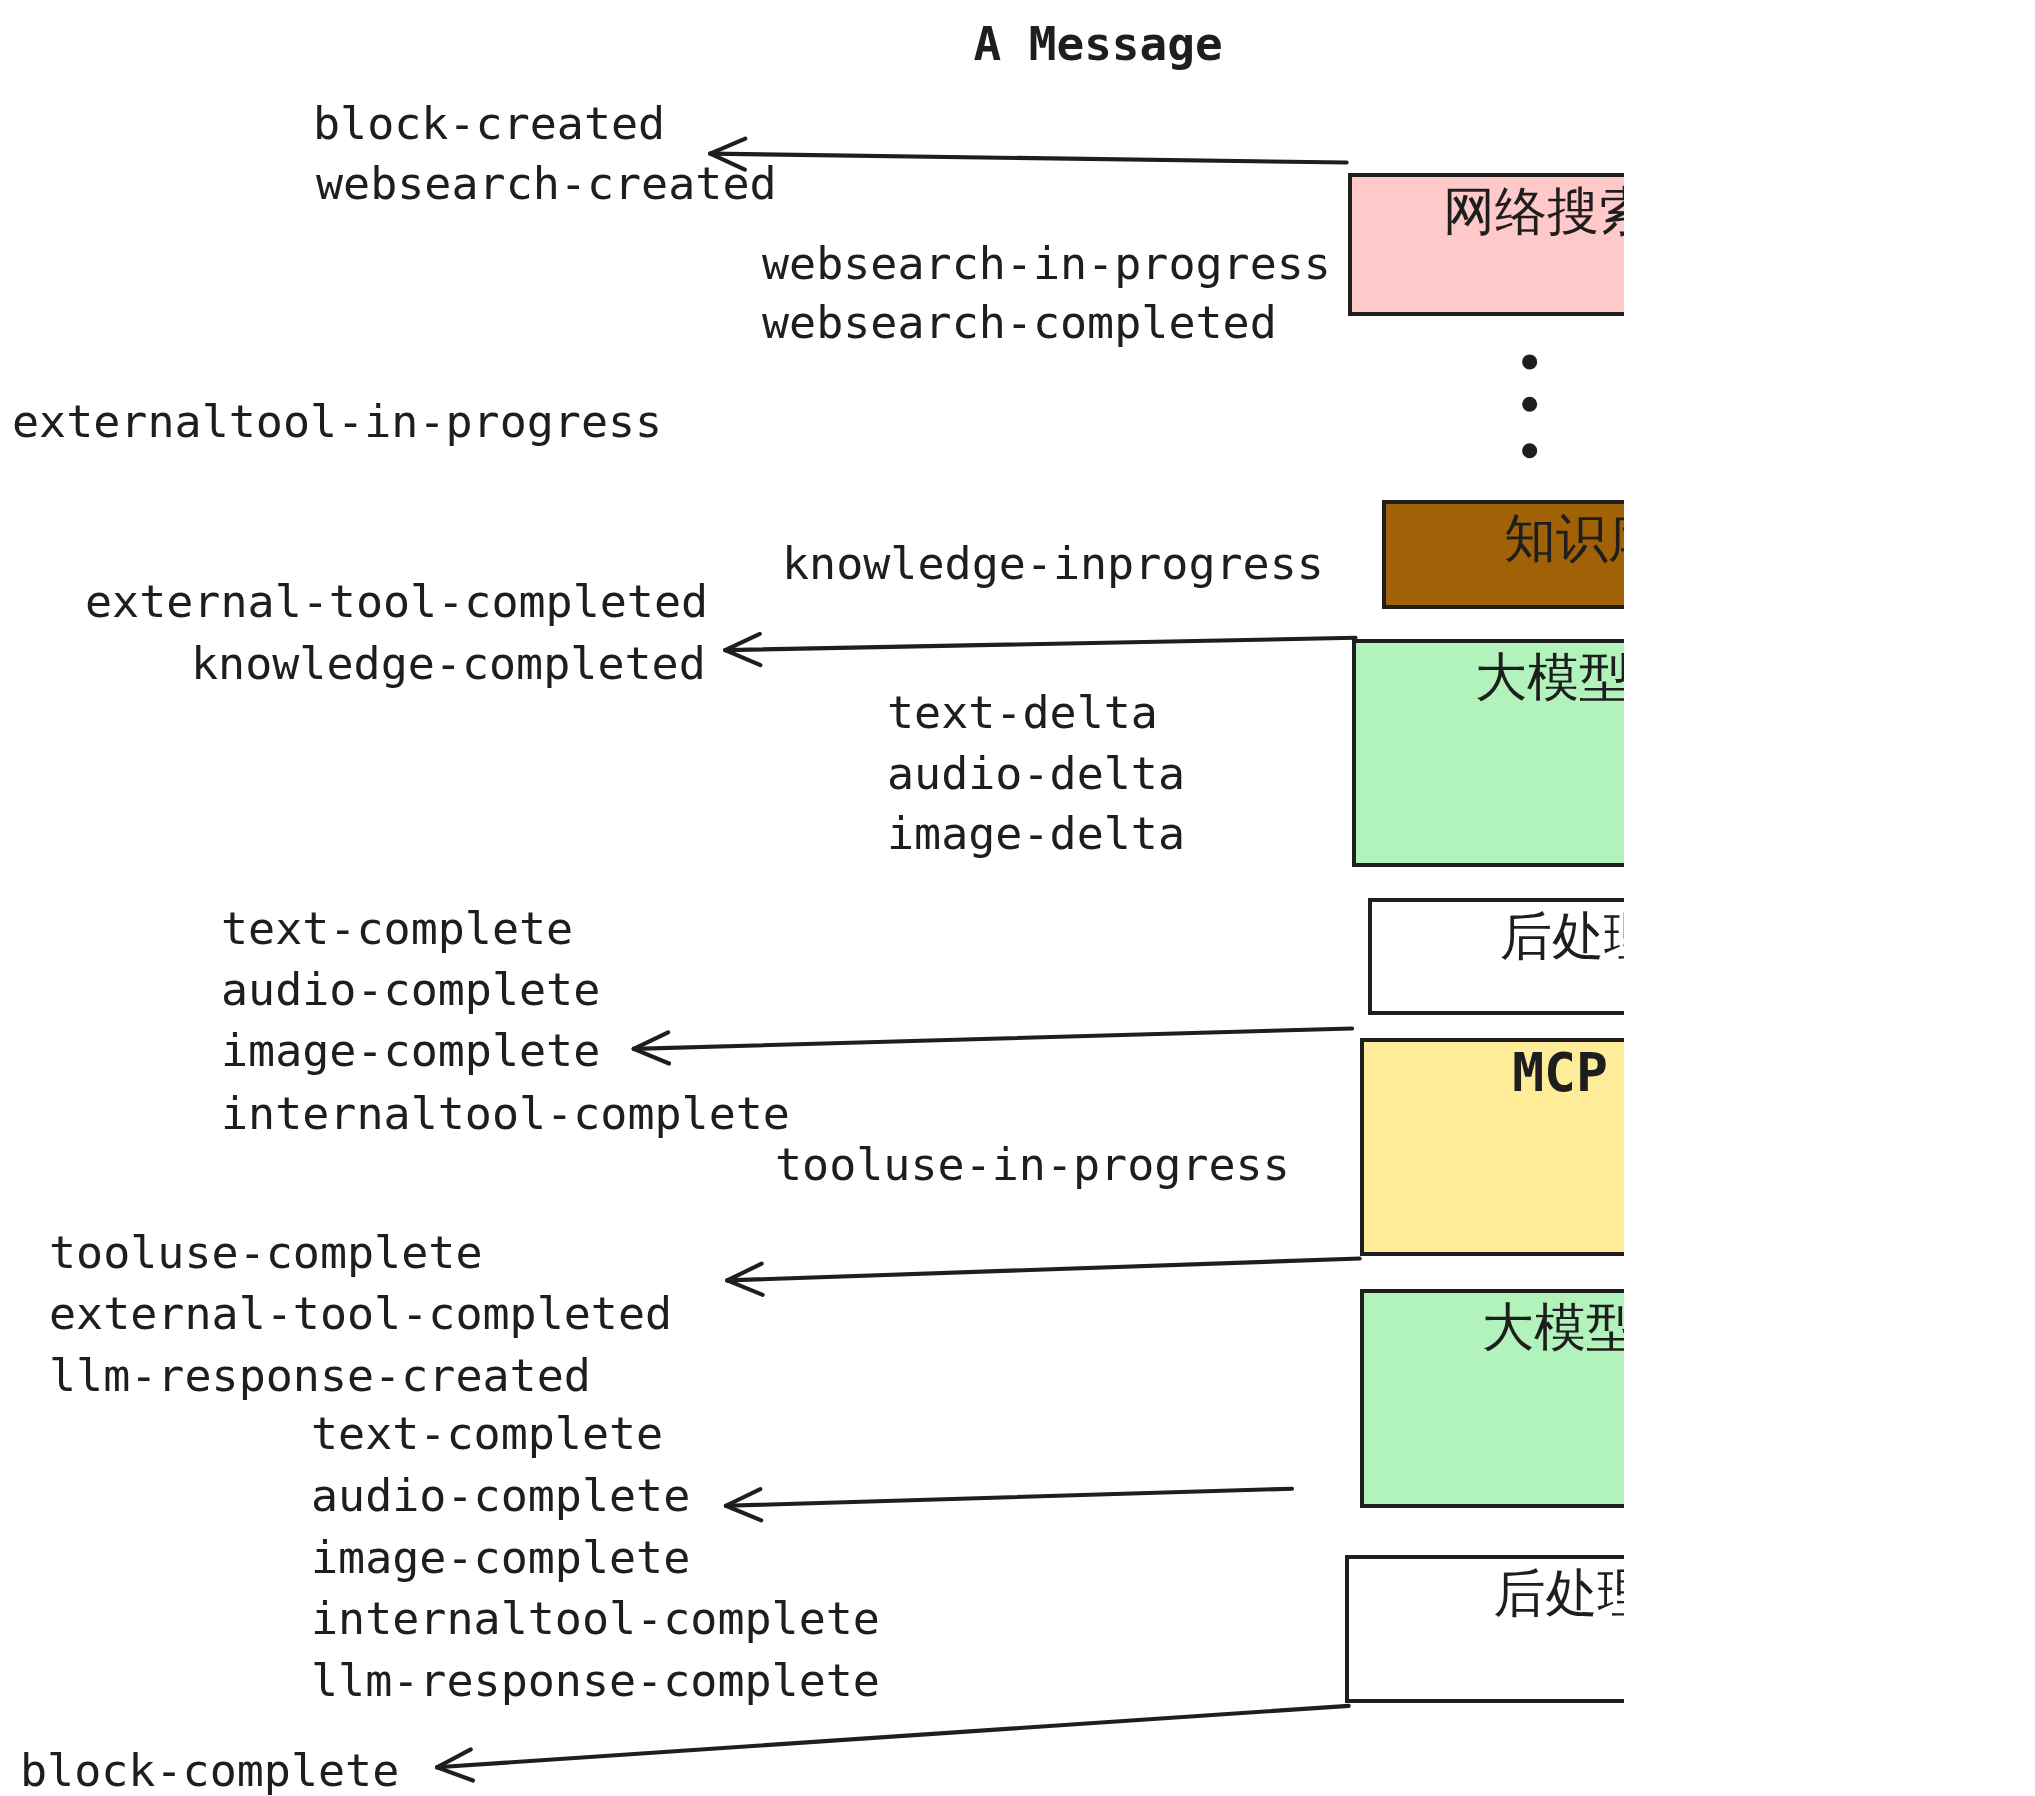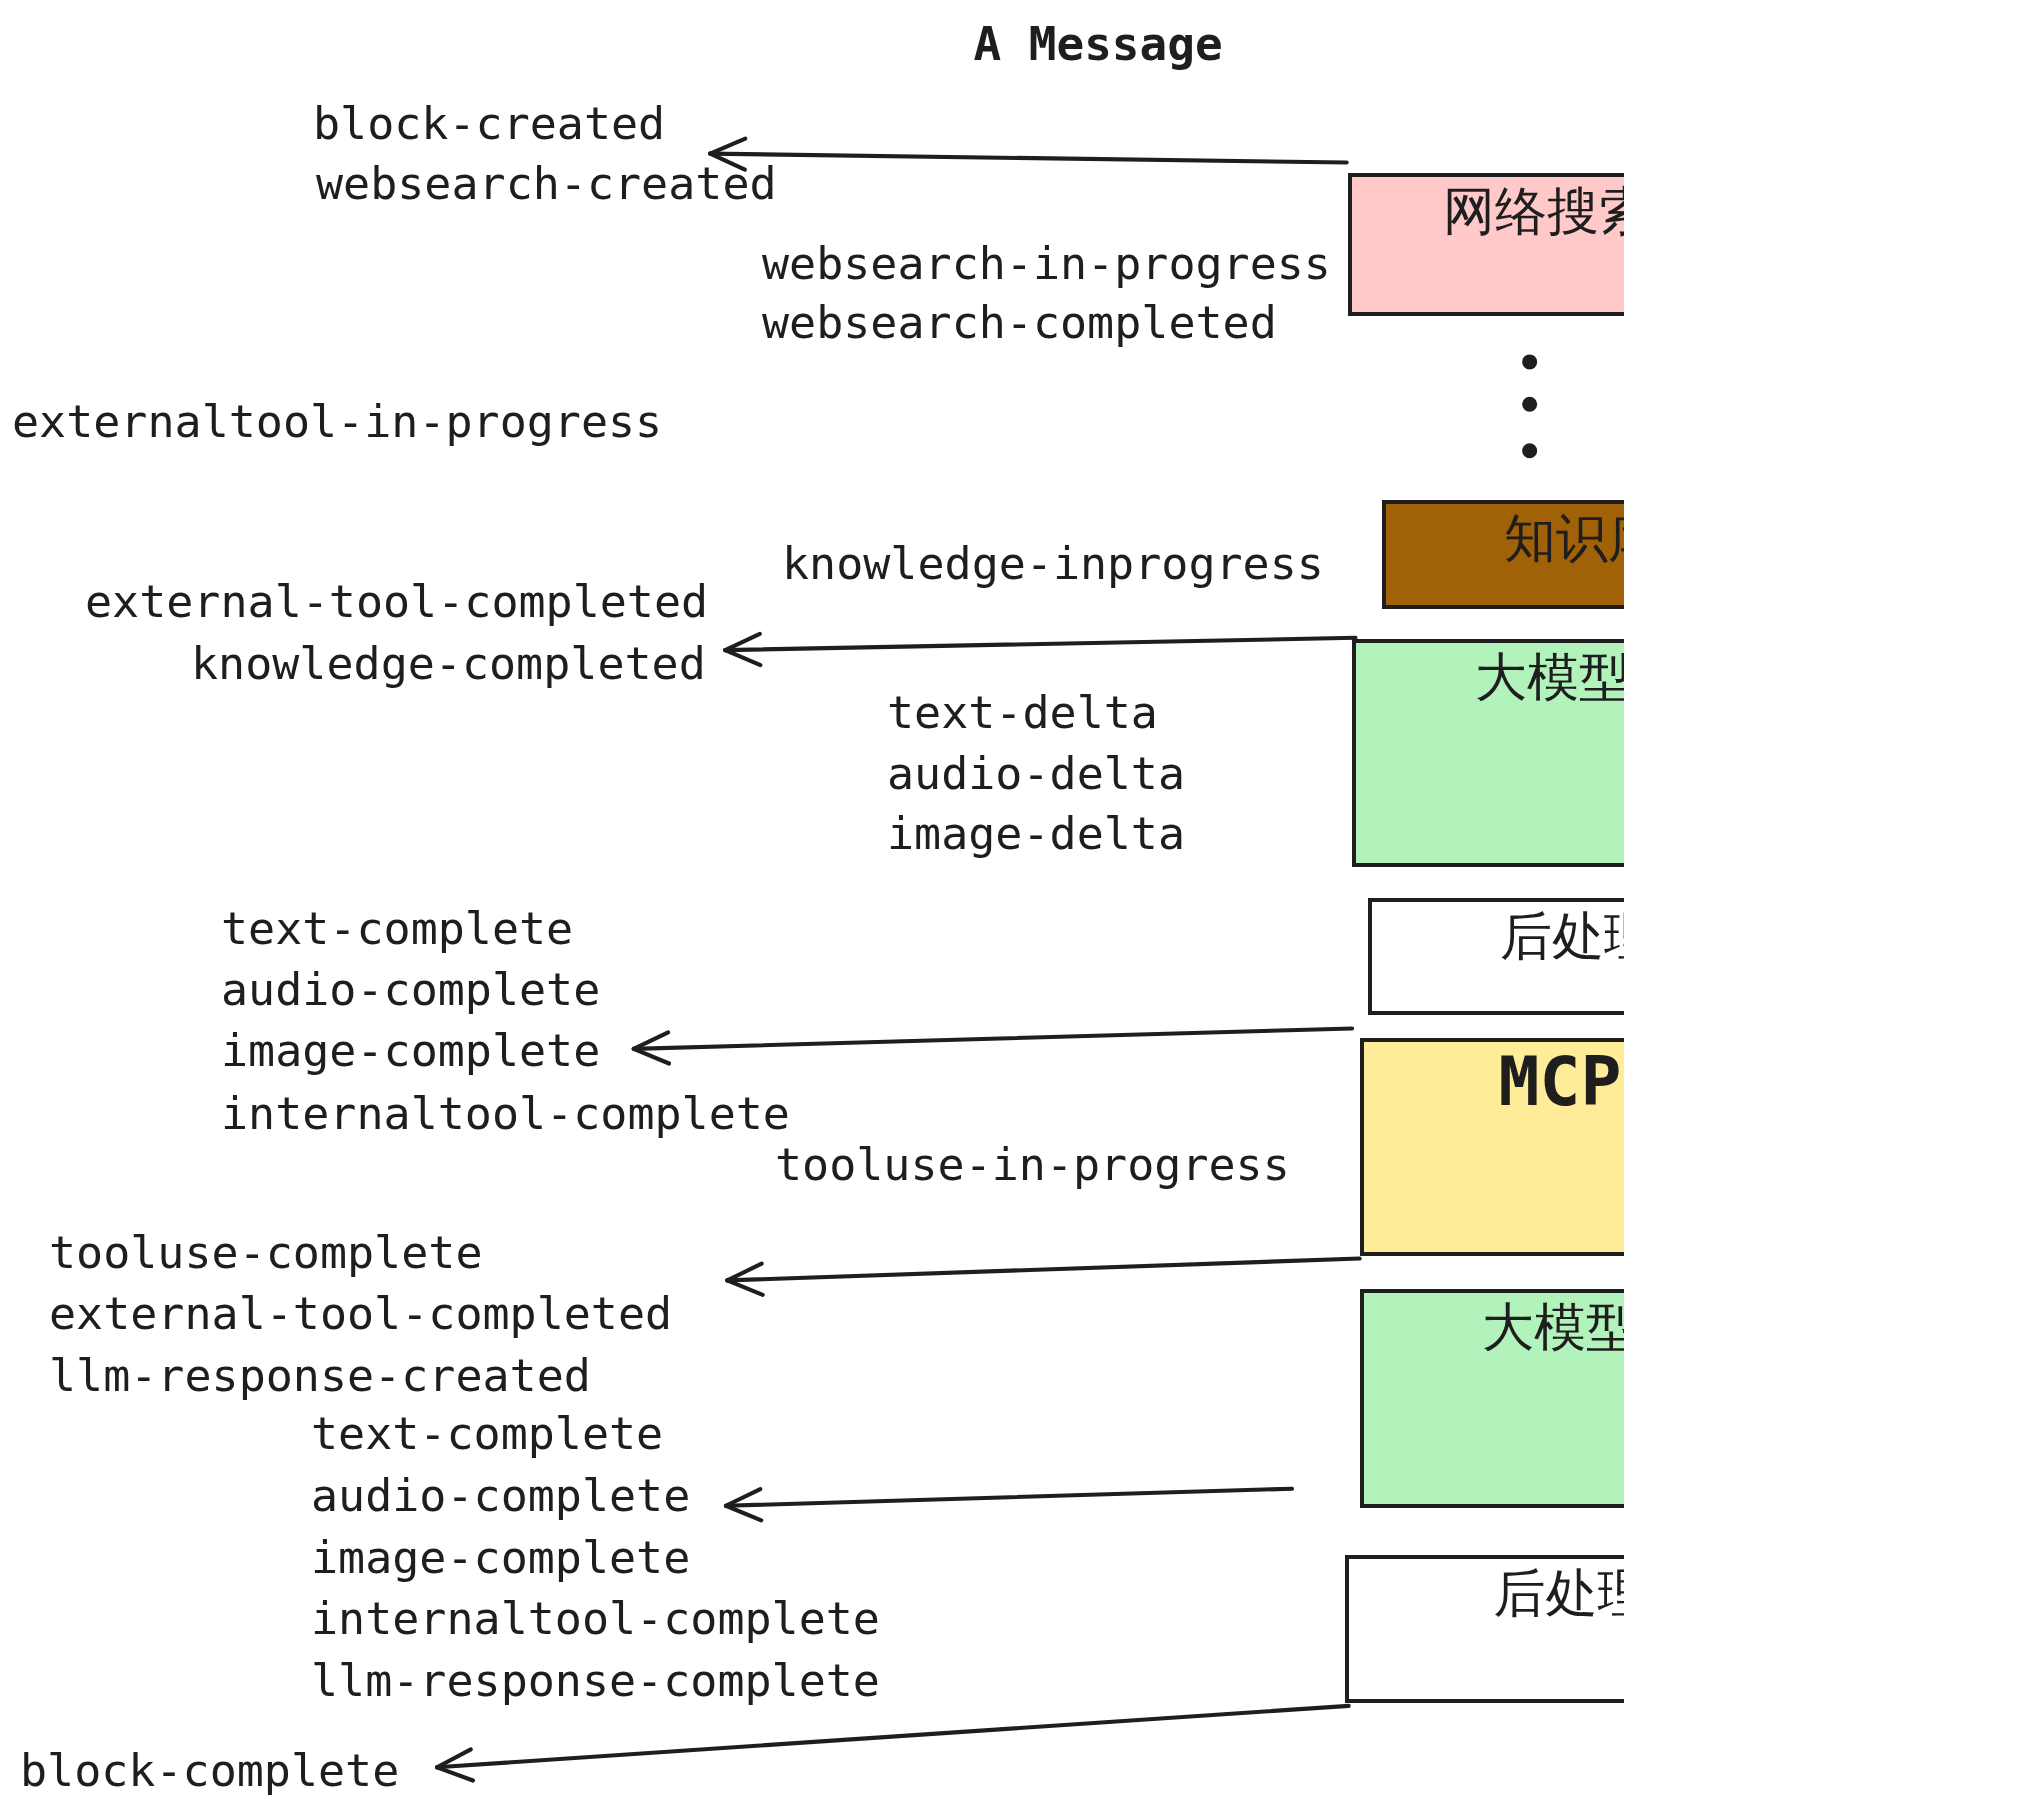--- a/index.html
+++ b/index.html
@@ -16,21 +16,21 @@
     transform:translateY(-52%);
   }
   .box{
     position:absolute;border:4.1px solid #1e1e1e;box-sizing:border-box;
     display:flex;align-items:flex-start;justify-content:center;
   }
   .box-label{
     font-family:"Liberation Sans","DejaVu Sans",sans-serif;font-size:52px;white-space:nowrap;
   }
   .box-label.mono{
-    font-family:"DejaVu Sans Mono","Liberation Mono",monospace;font-size:68px;font-weight:bold;
+    font-family:"DejaVu Sans Mono","Liberation Mono",monospace;font-size:53px;font-weight:bold;
   }
   .side-label{
     position:absolute;font-family:"Liberation Sans","DejaVu Sans",sans-serif;
     font-size:48px;white-space:nowrap;transform:translate(-50%,-50%);
   }
   .side-label.bg{background:#ffffff;padding:2.7px 6.8px;}
   #arrow-layer{position:absolute;left:0;top:0;}
 </style>
 </head>
 <body>

